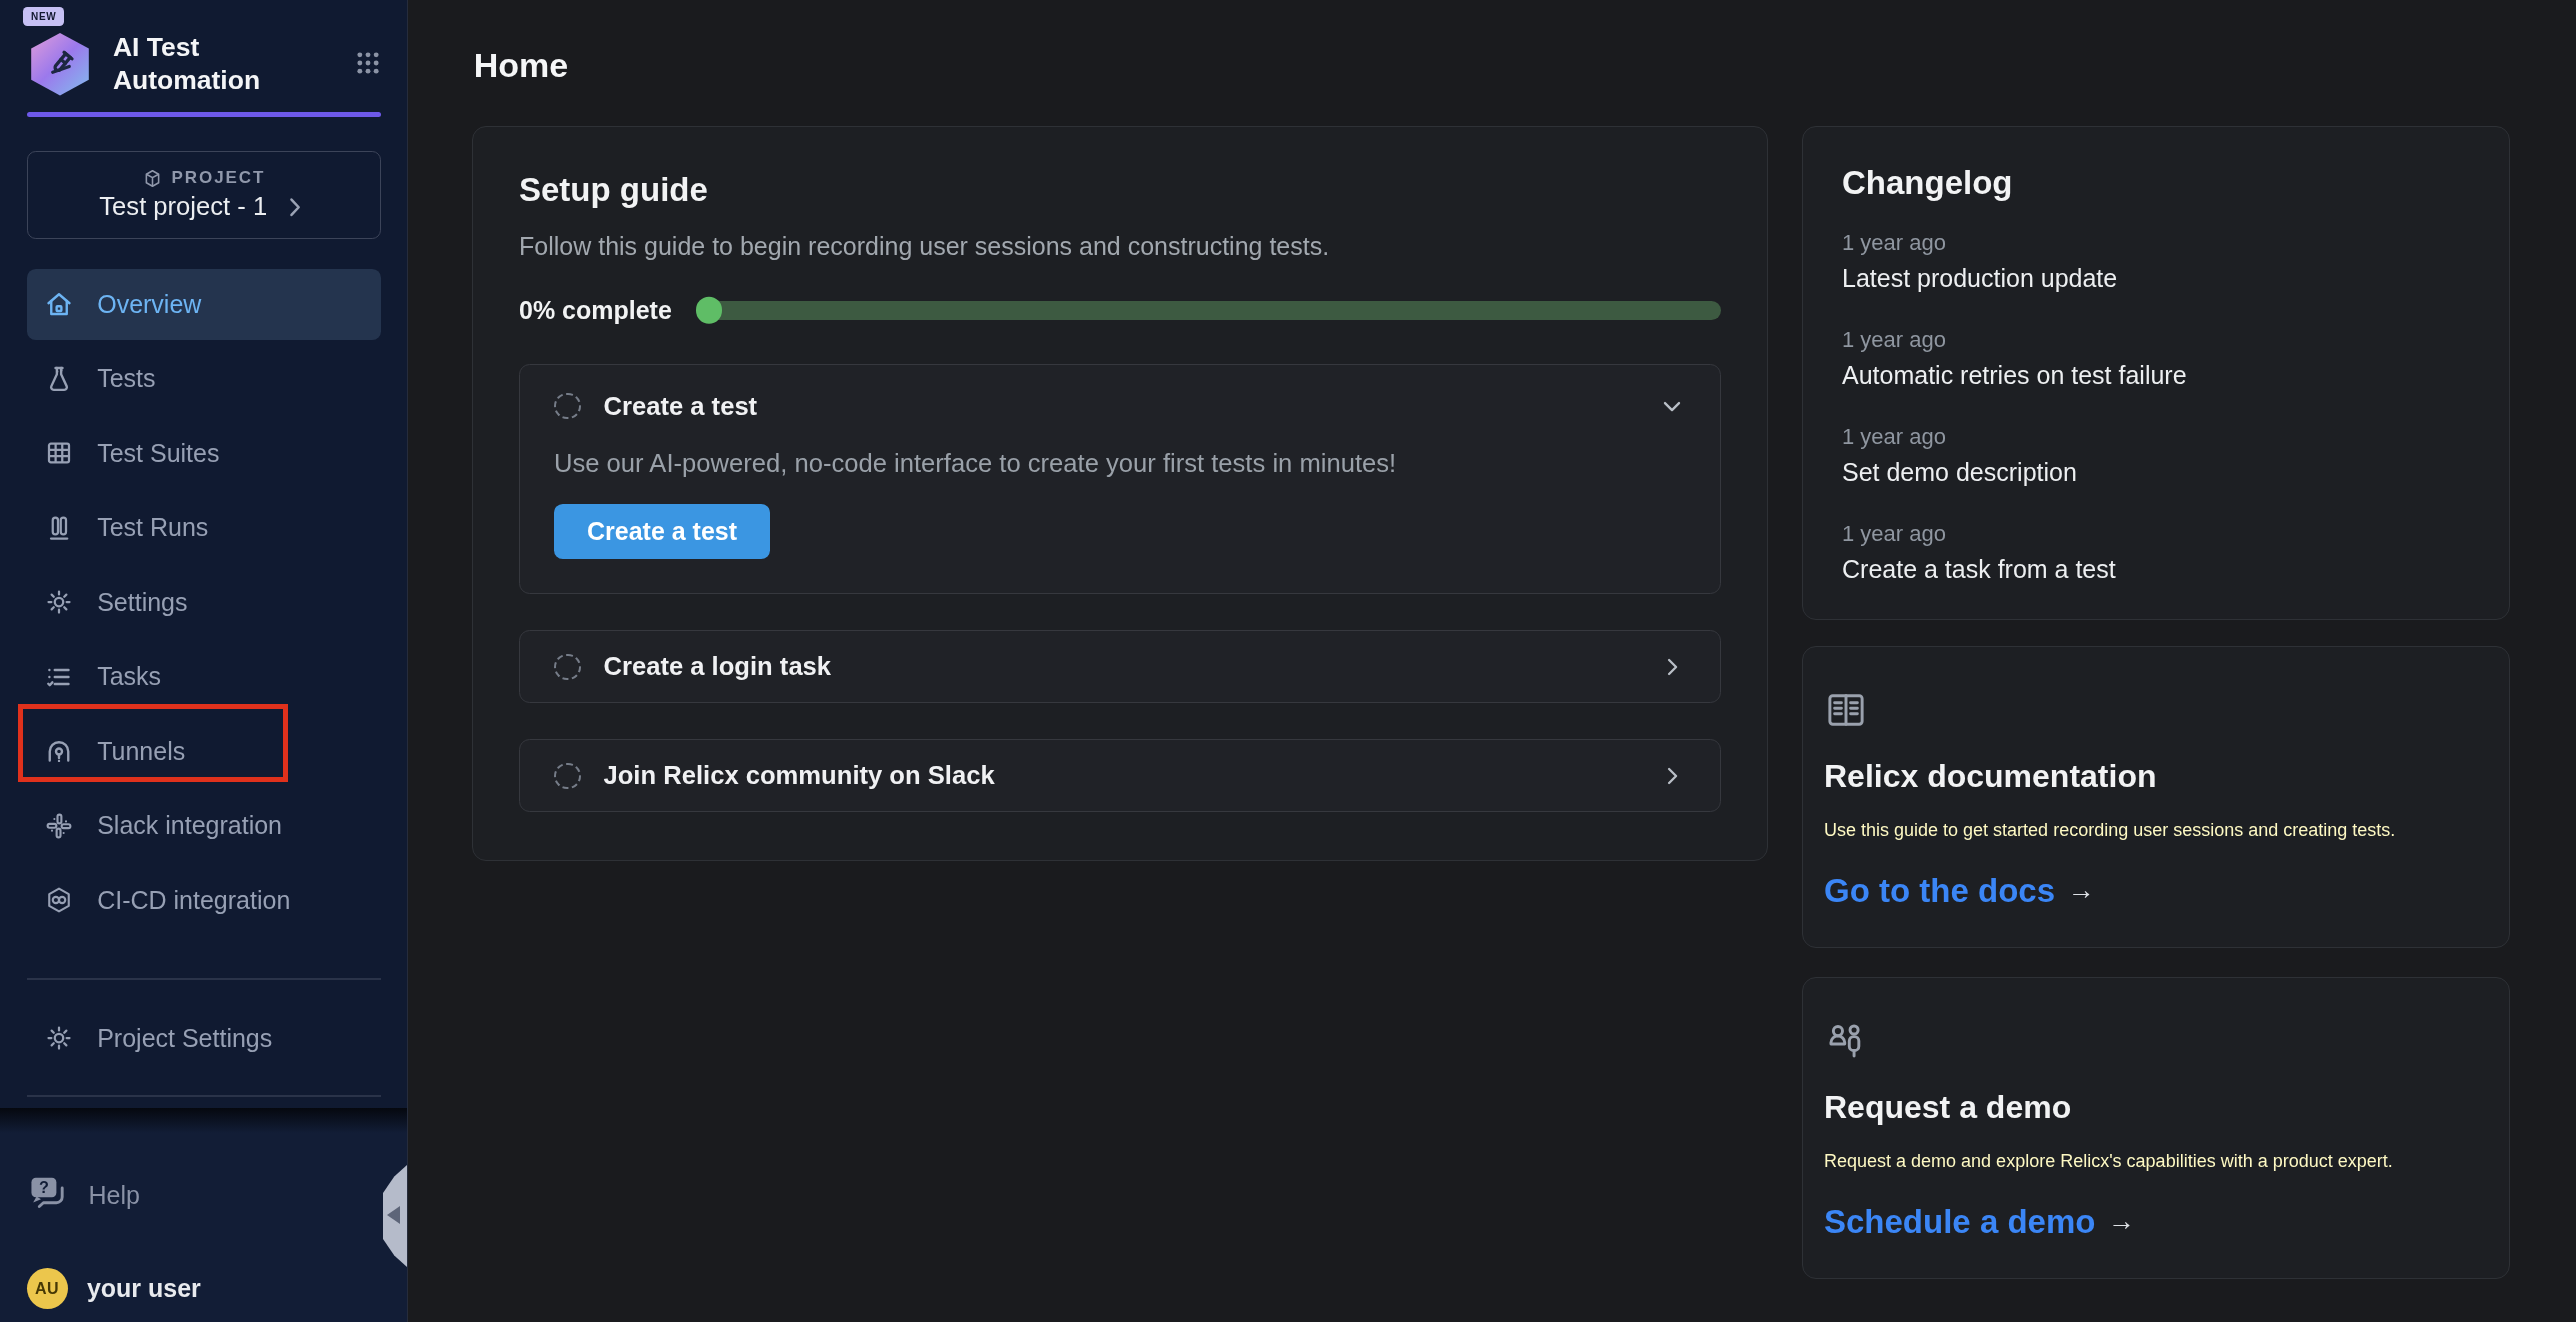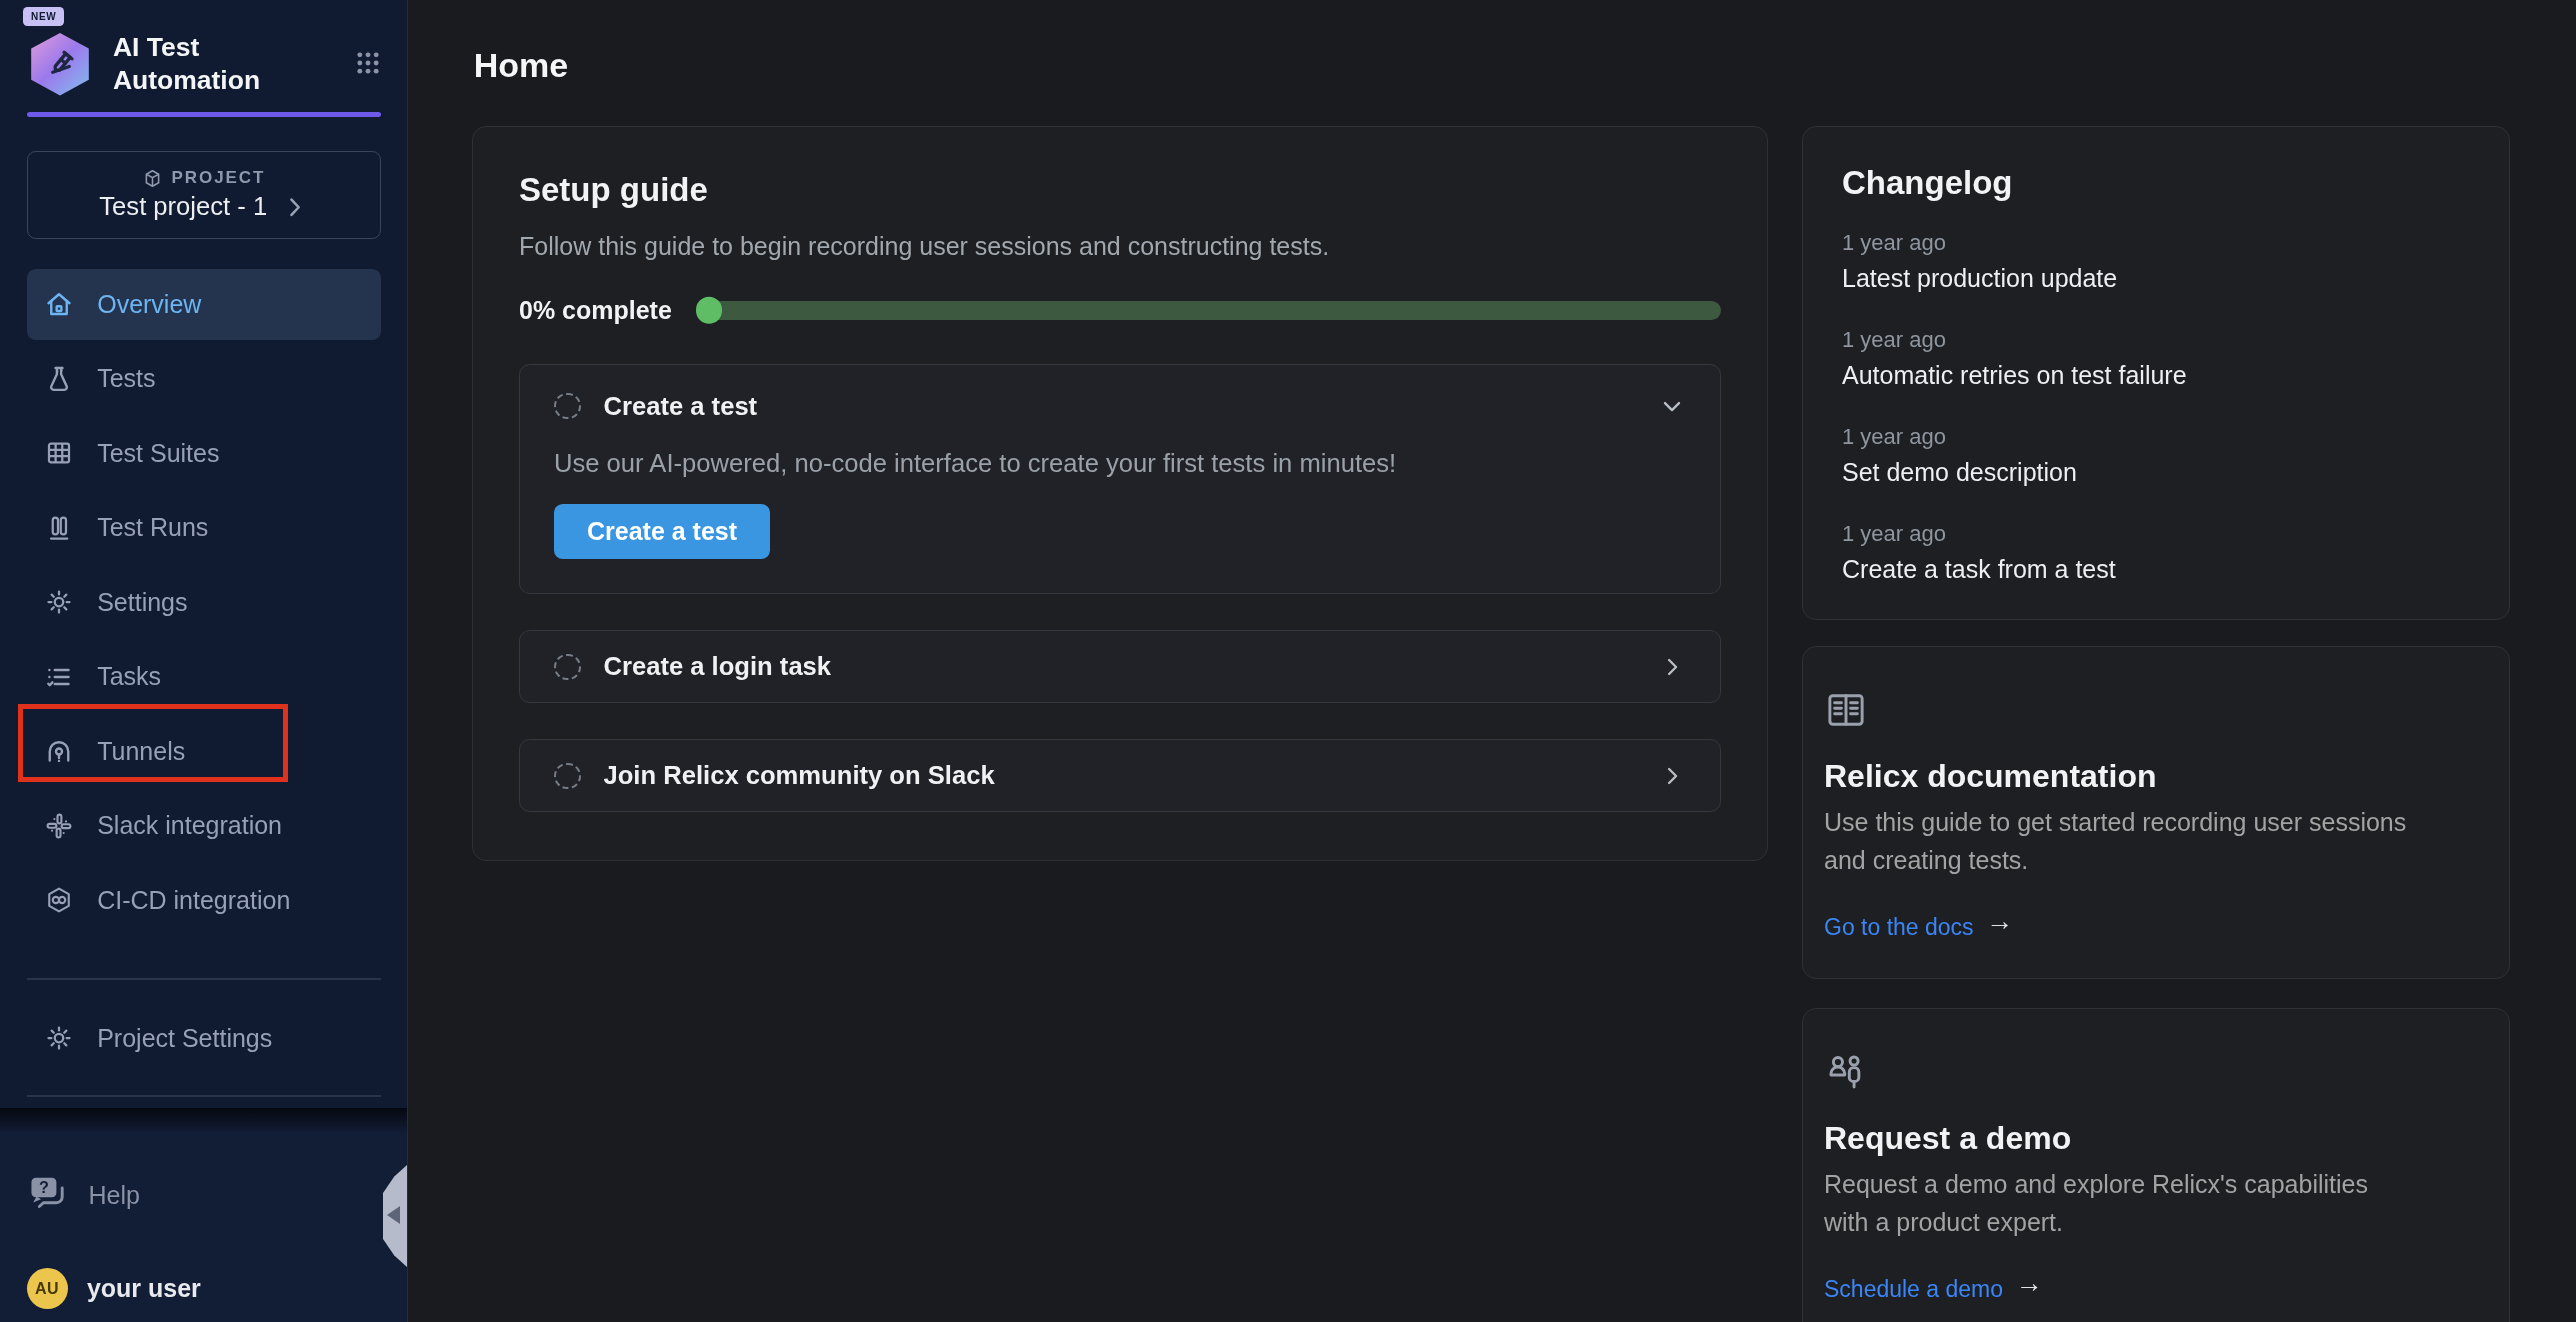--- a/index.html
+++ b/index.html
@@ -109,23 +109,23 @@
   .changelog-card { padding:37px 39px 35px; }
   .side-card-title { font-size:33px; font-weight:600; color:#f2f3f4; }
   .cl-entry { margin-top:34px; }
   .cl-entry.first { margin-top:28px; }
   .cl-time { font-size:22px; color:#8f96a0; }
   .cl-title { margin-top:8px; font-size:25px; color:#edeff1; }
   .info-card { margin-top:25.6px; padding:41px 21px 37px; }
   .info-card.demo { margin-top:29px; }
   .info-icon { color:#9aa1ad; display:inline-flex; }
   .info-title { margin-top:23px; font-size:32px; font-weight:600; color:#f2f3f4; }
-  .info-desc { margin-top:8px; font-size:25px; line-height:38px; color:#a3a3a3; max-width:583px; }
+  .info-desc { margin-top:16px; font-size:18px; line-height:38px; color:#fef9c3; max-width:583px; }
   .link-row { margin-top:23px; display:flex; align-items:center; gap:12.4px; cursor:pointer; }
-  .link-text { color:#3b86f6; font-size:23px; font-weight:400; text-decoration:none;margin-top:12px; }
+  .link-text { color:#3b86f6; font-size:33px; font-weight:700; text-decoration:none; }
   .link-arrow { color:#dfe2e6; font-size:27px; }
 </style>
 </head>
 <body>
 
 <aside class="sidebar">
   <span class="new-badge">NEW</span>
 
   <div class="logo-row">
     <div class="logo-hex">

